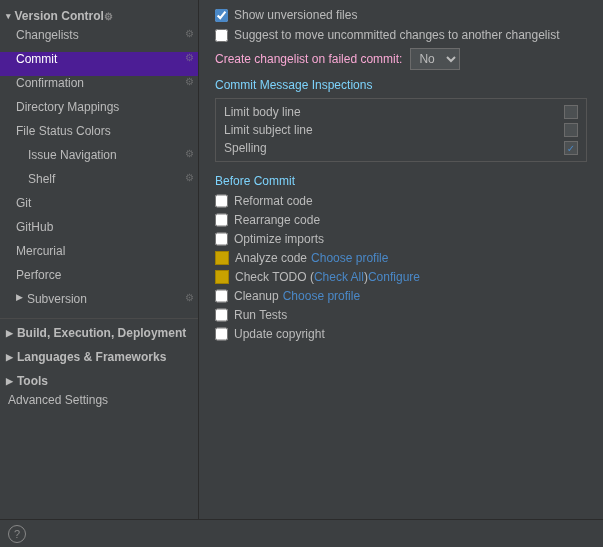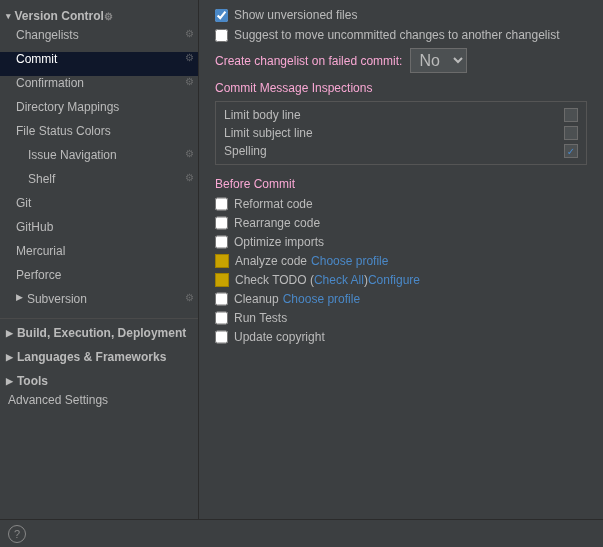--- a/index.html
+++ b/index.html
@@ -34,21 +34,21 @@
       display: flex;
       align-items: flex-start;
       height: 24px;
       padding-left: 8px;
       cursor: pointer;
       color: #bbbbbb;
       position: relative;
       white-space: nowrap;
     }
     .sidebar-item.active {
-      background: #0f172a;
+      background: #4c1d95;
       color: #ffffff;
     }
     .sidebar-item .arrow {
       font-size: 9px;
       margin-right: 4px;
       color: #bbbbbb;
     }
     .sidebar-item .settings-icon {
       margin-left: auto;
       margin-right: 4px;
@@ -98,24 +98,24 @@
     }
     .dropdown-row label {
       margin-right: 8px;
       color: #f9a8d4;
     }
     select {
       background: #4c5052;
       color: #bbbbbb;
       border: 1px solid #6b6b6b;
       padding: 2px 4px;
-      font-size: 16px;
+      font-size: 12px;
     }
     .section-title {
-      color: #f9a8d4;
+      color: #7dd3fc;
       font-size: 12px;
       font-weight: normal;
       margin-bottom: 6px;
       margin-top: 4px;
     }
     .inspection-block {
       border: 1px solid #555;
       background: #3c3f41;
       padding: 6px 8px;
       margin-bottom: 10px;

